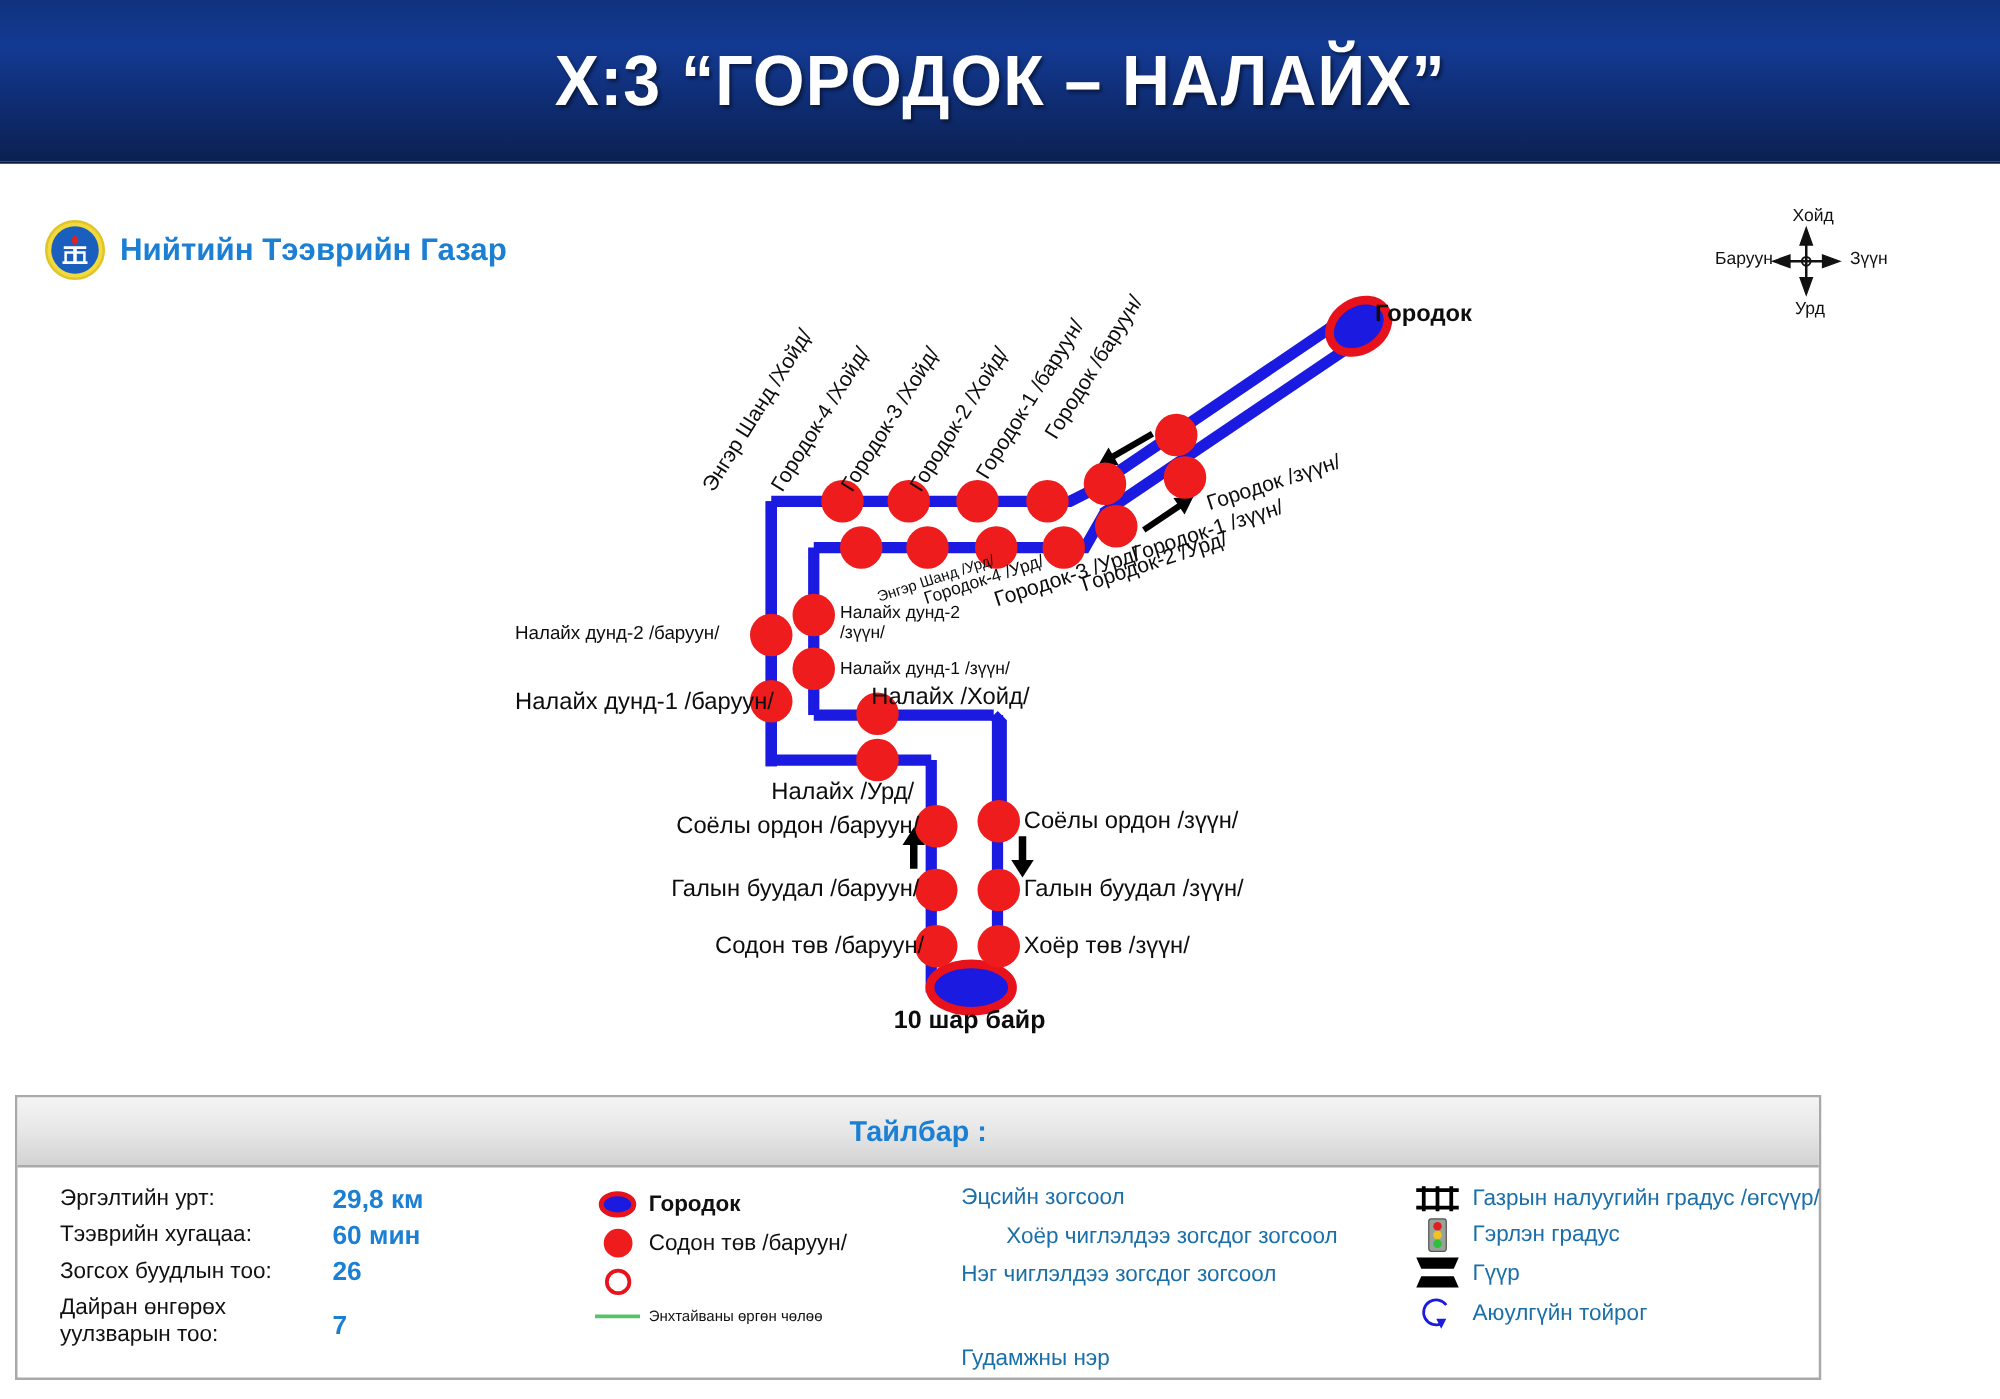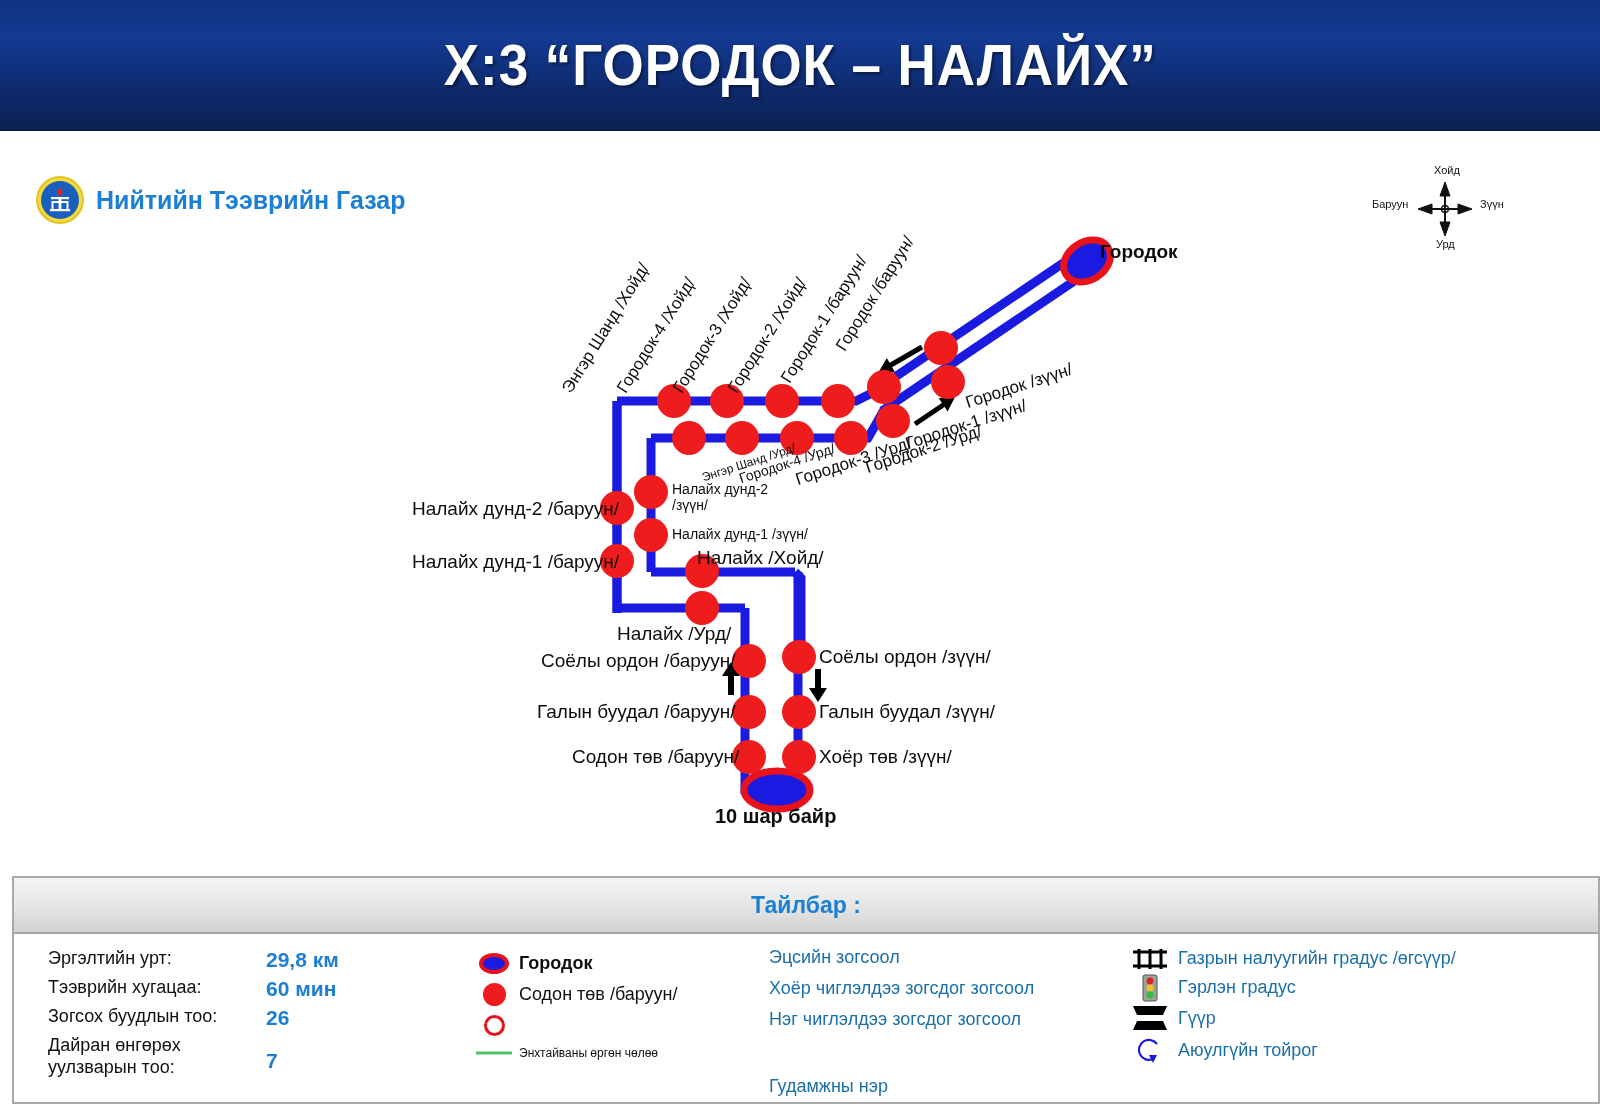--- a/index.html
+++ b/index.html
@@ -66,21 +66,21 @@
     font-size: 25px;
     font-weight: bold;
     white-space: nowrap;
   }
 
   
   #compass {
     position: absolute;
     left: 1372px; top: 164px;
     width: 150px; height: 90px;
-    font-size: 11px;
+    font-size: 14px;
     color: #111;
   }
   #compass .c-lbl { position: absolute; white-space: nowrap; }
   #compass .c-n { left: 62px; top: 0px; }
   #compass .c-s { left: 64px; top: 74px; }
   #compass .c-w { left: 0px; top: 34px; }
   #compass .c-e { left: 108px; top: 34px; }
 
   
   #map-area {
@@ -94,21 +94,21 @@
     position: absolute;
     white-space: nowrap;
     color: #0d0d0d;
     font-family: "Liberation Sans", sans-serif;
   }
 
   
   #legend-panel {
     position: absolute;
     left: 12px; top: 876px;
-    width: 1588px;
+    width: 1445px;
     height: 228px;
     border: 2px solid #a9a9a9;
     box-sizing: border-box;
     background: #ffffff;
   }
   #legend-header {
     height: 54px;
     background: linear-gradient(to bottom, #f4f4f4 0%, #e7e7e7 48%, #d2d2d2 100%);
     border-bottom: 2px solid #a9a9a9;
     display: flex;
@@ -371,21 +371,21 @@
   <div class="map-label" style="left:794px; top:238px; font-size:17px; transform:rotate(-58deg); transform-origin:left bottom;">Городок-1 /баруун/</div>
   <div class="map-label" style="left:849px; top:206px; font-size:17px; transform:rotate(-58deg); transform-origin:left bottom;">Городок /баруун/</div>
 
   <div class="map-label" style="left:700px; top:342px; font-size:12px; transform:rotate(-18deg); transform-origin:left top;">Энгэр Шанд /Урд/</div>
   <div class="map-label" style="left:737px; top:342px; font-size:14px; transform:rotate(-18deg); transform-origin:left top;">Городок-4 /Урд/</div>
   <div class="map-label" style="left:793px; top:342px; font-size:17px; transform:rotate(-18deg); transform-origin:left top;">Городок-3 /Урд/</div>
   <div class="map-label" style="left:863px; top:330px; font-size:17px; transform:rotate(-18deg); transform-origin:left top;">Городок-2 /Урд/</div>
   <div class="map-label" style="left:903px; top:306px; font-size:17px; transform:rotate(-18deg); transform-origin:left top;">Городок-1 /зүүн/</div>
   <div class="map-label" style="left:963px; top:265px; font-size:17px; transform:rotate(-18deg); transform-origin:left top;">Городок /зүүн/</div>
 
-  <div class="map-label" style="left:412px; top:369px; font-size:19px;">Налайх дунд-2 /баруун/</div>
+  <div class="map-label" style="left:412px; top:369px; font-size:15px;">Налайх дунд-2 /баруун/</div>
   <div class="map-label" style="left:412px; top:422px; font-size:19px;">Налайх дунд-1 /баруун/</div>
   <div class="map-label" style="left:617px; top:494px; font-size:19px;">Налайх /Урд/</div>
 
   <div class="map-label" style="left:672px; top:352px; font-size:14px; width:100px; white-space:normal; line-height:1.15;">Налайх дунд-2 /зүүн/</div>
   <div class="map-label" style="left:672px; top:397px; font-size:14px;">Налайх дунд-1 /зүүн/</div>
   <div class="map-label" style="left:697px; top:418px; font-size:19px;">Налайх /Хойд/</div>
 
   <div class="map-label" style="left:541px; top:521px; font-size:19px;">Соёлы ордон /баруун/</div>
   <div class="map-label" style="left:537px; top:572px; font-size:19px;">Галын буудал /баруун/</div>
   <div class="map-label" style="left:572px; top:617px; font-size:19px;">Содон төв /баруун/</div>
@@ -446,21 +446,21 @@
           <svg width="40" height="8" viewBox="0 0 40 8">
             <line x1="2" y1="4" x2="38" y2="4" stroke="#56c36a" stroke-width="3"></line>
           </svg>
         </div>
         <div class="sym-txt small">Энхтайваны өргөн чөлөө</div>
       </div>
     </div>
 
     <div id="legend-texts">
       <div class="txt-row" style="height:31px;">Эцсийн зогсоол</div>
-      <div class="txt-row" style="height:31px;">Хоёр чиглэлдээ зогсдог зогсоол</div>
+      <div class="txt-row" style="height:31px;margin-left:36px;">Хоёр чиглэлдээ зогсдог зогсоол</div>
       <div class="txt-row" style="height:31px;">Нэг чиглэлдээ зогсдог зогсоол</div>
       <div class="txt-row" style="height:36px;"></div>
       <div class="txt-row" style="height:24px;">Гудамжны нэр</div>
     </div>
 
     <div id="legend-icons">
       <div class="icn-row">
         <div class="icn-ico">
           <svg width="42" height="22" viewBox="0 0 42 22">
             <line x1="4" y1="4" x2="38" y2="4" stroke="#000" stroke-width="3"></line>

